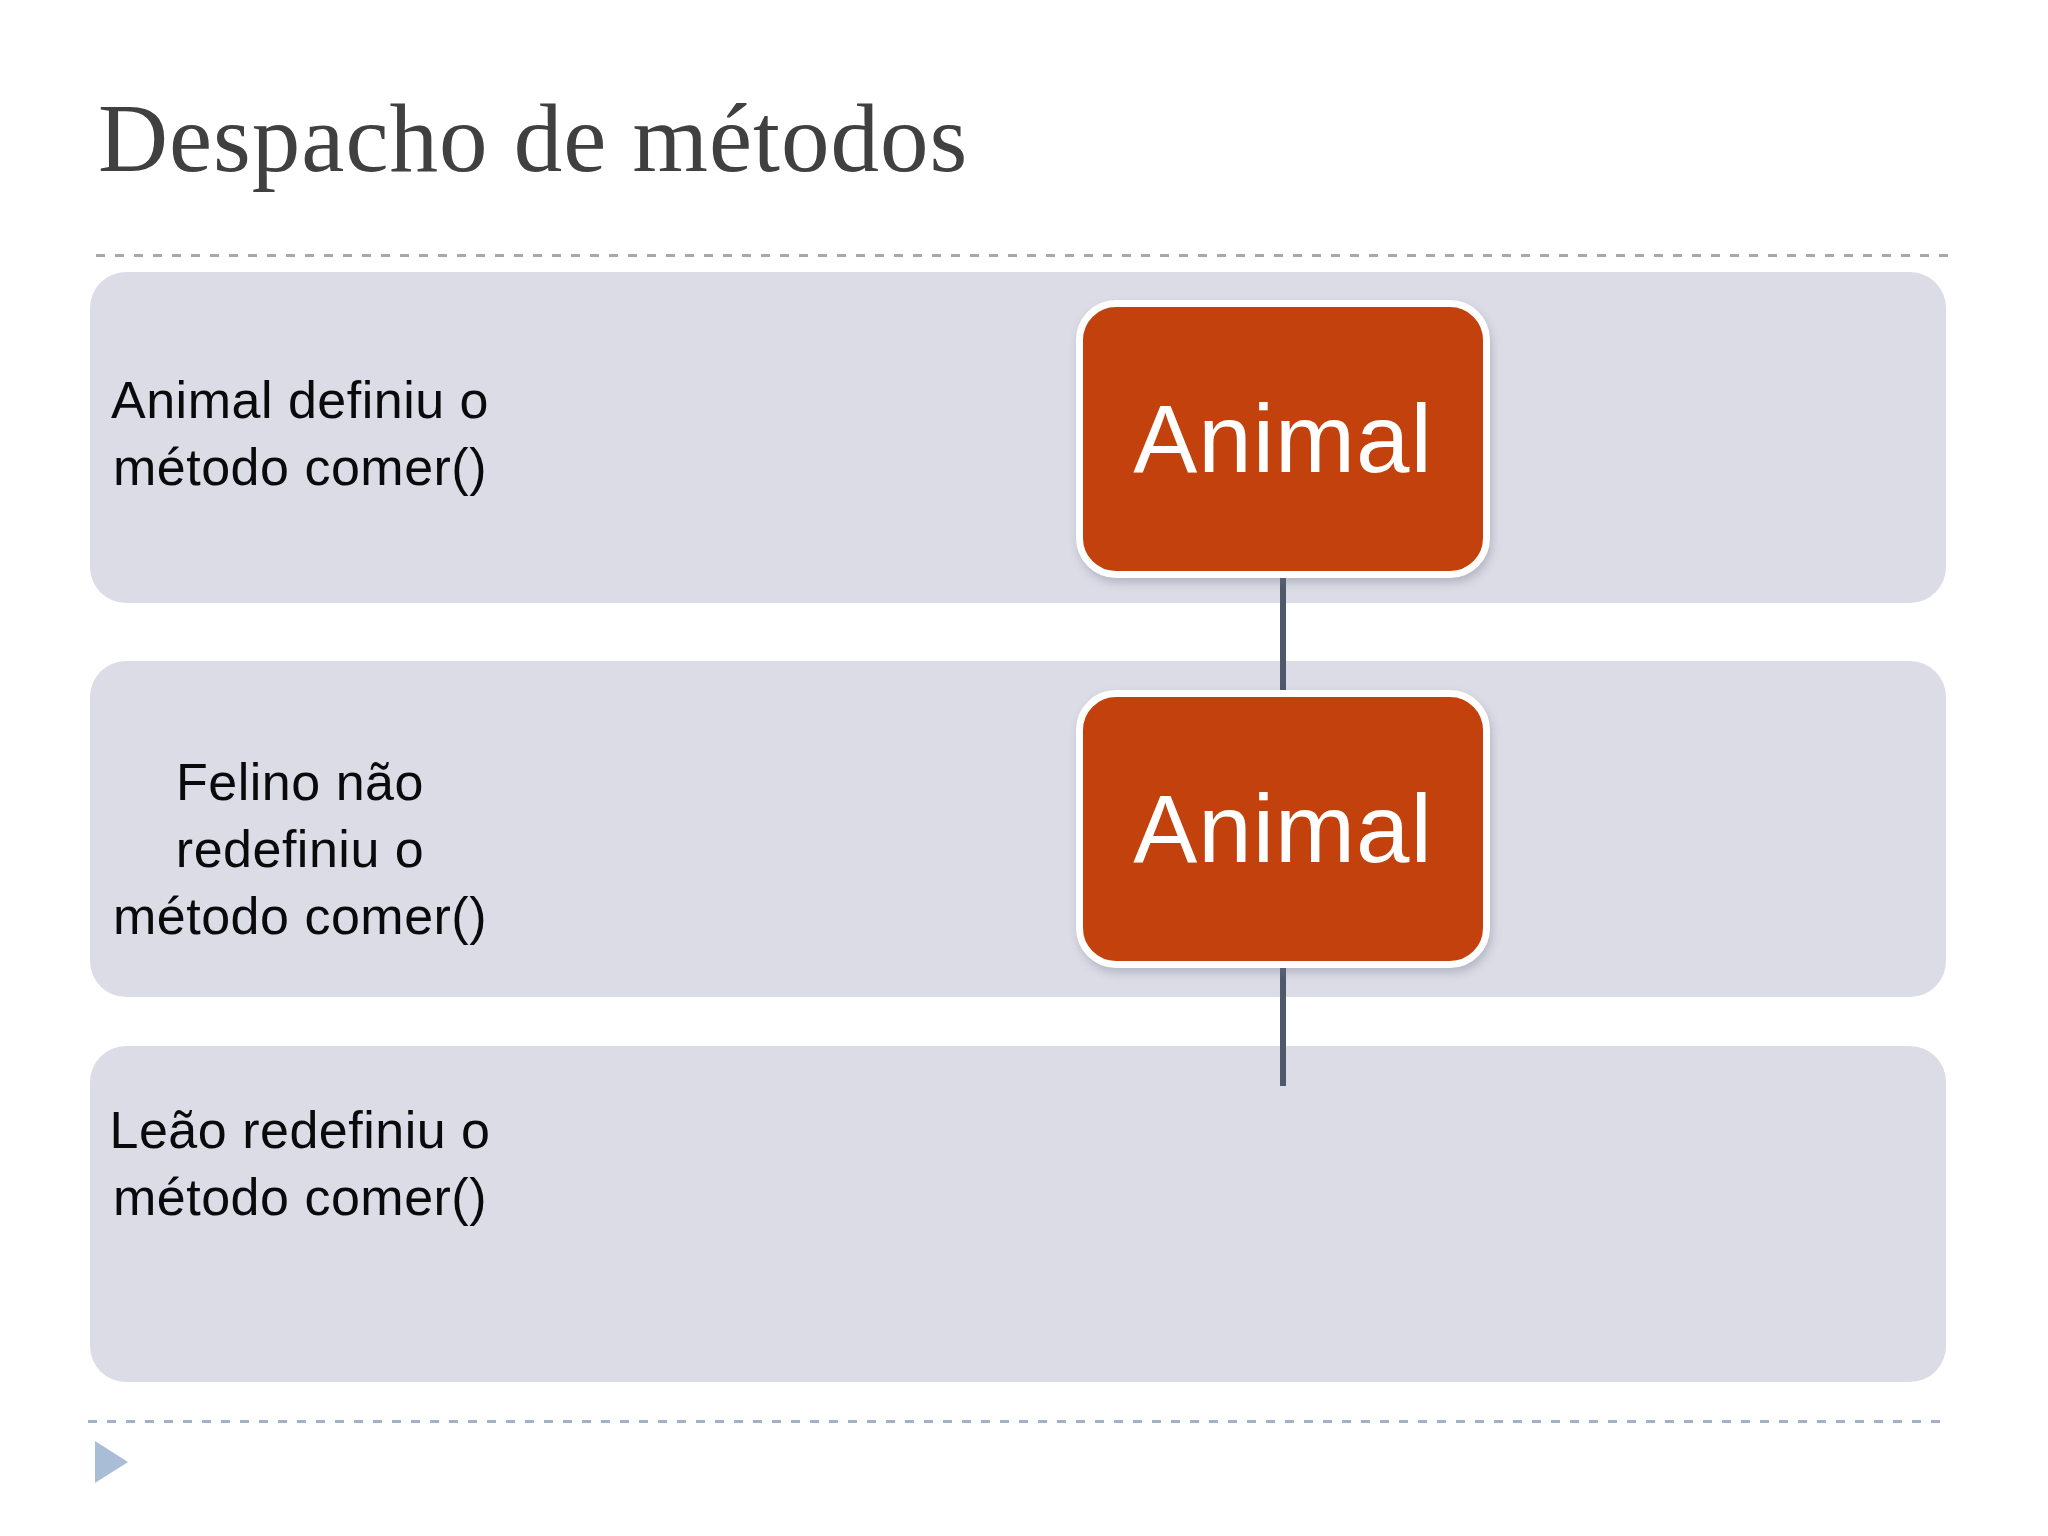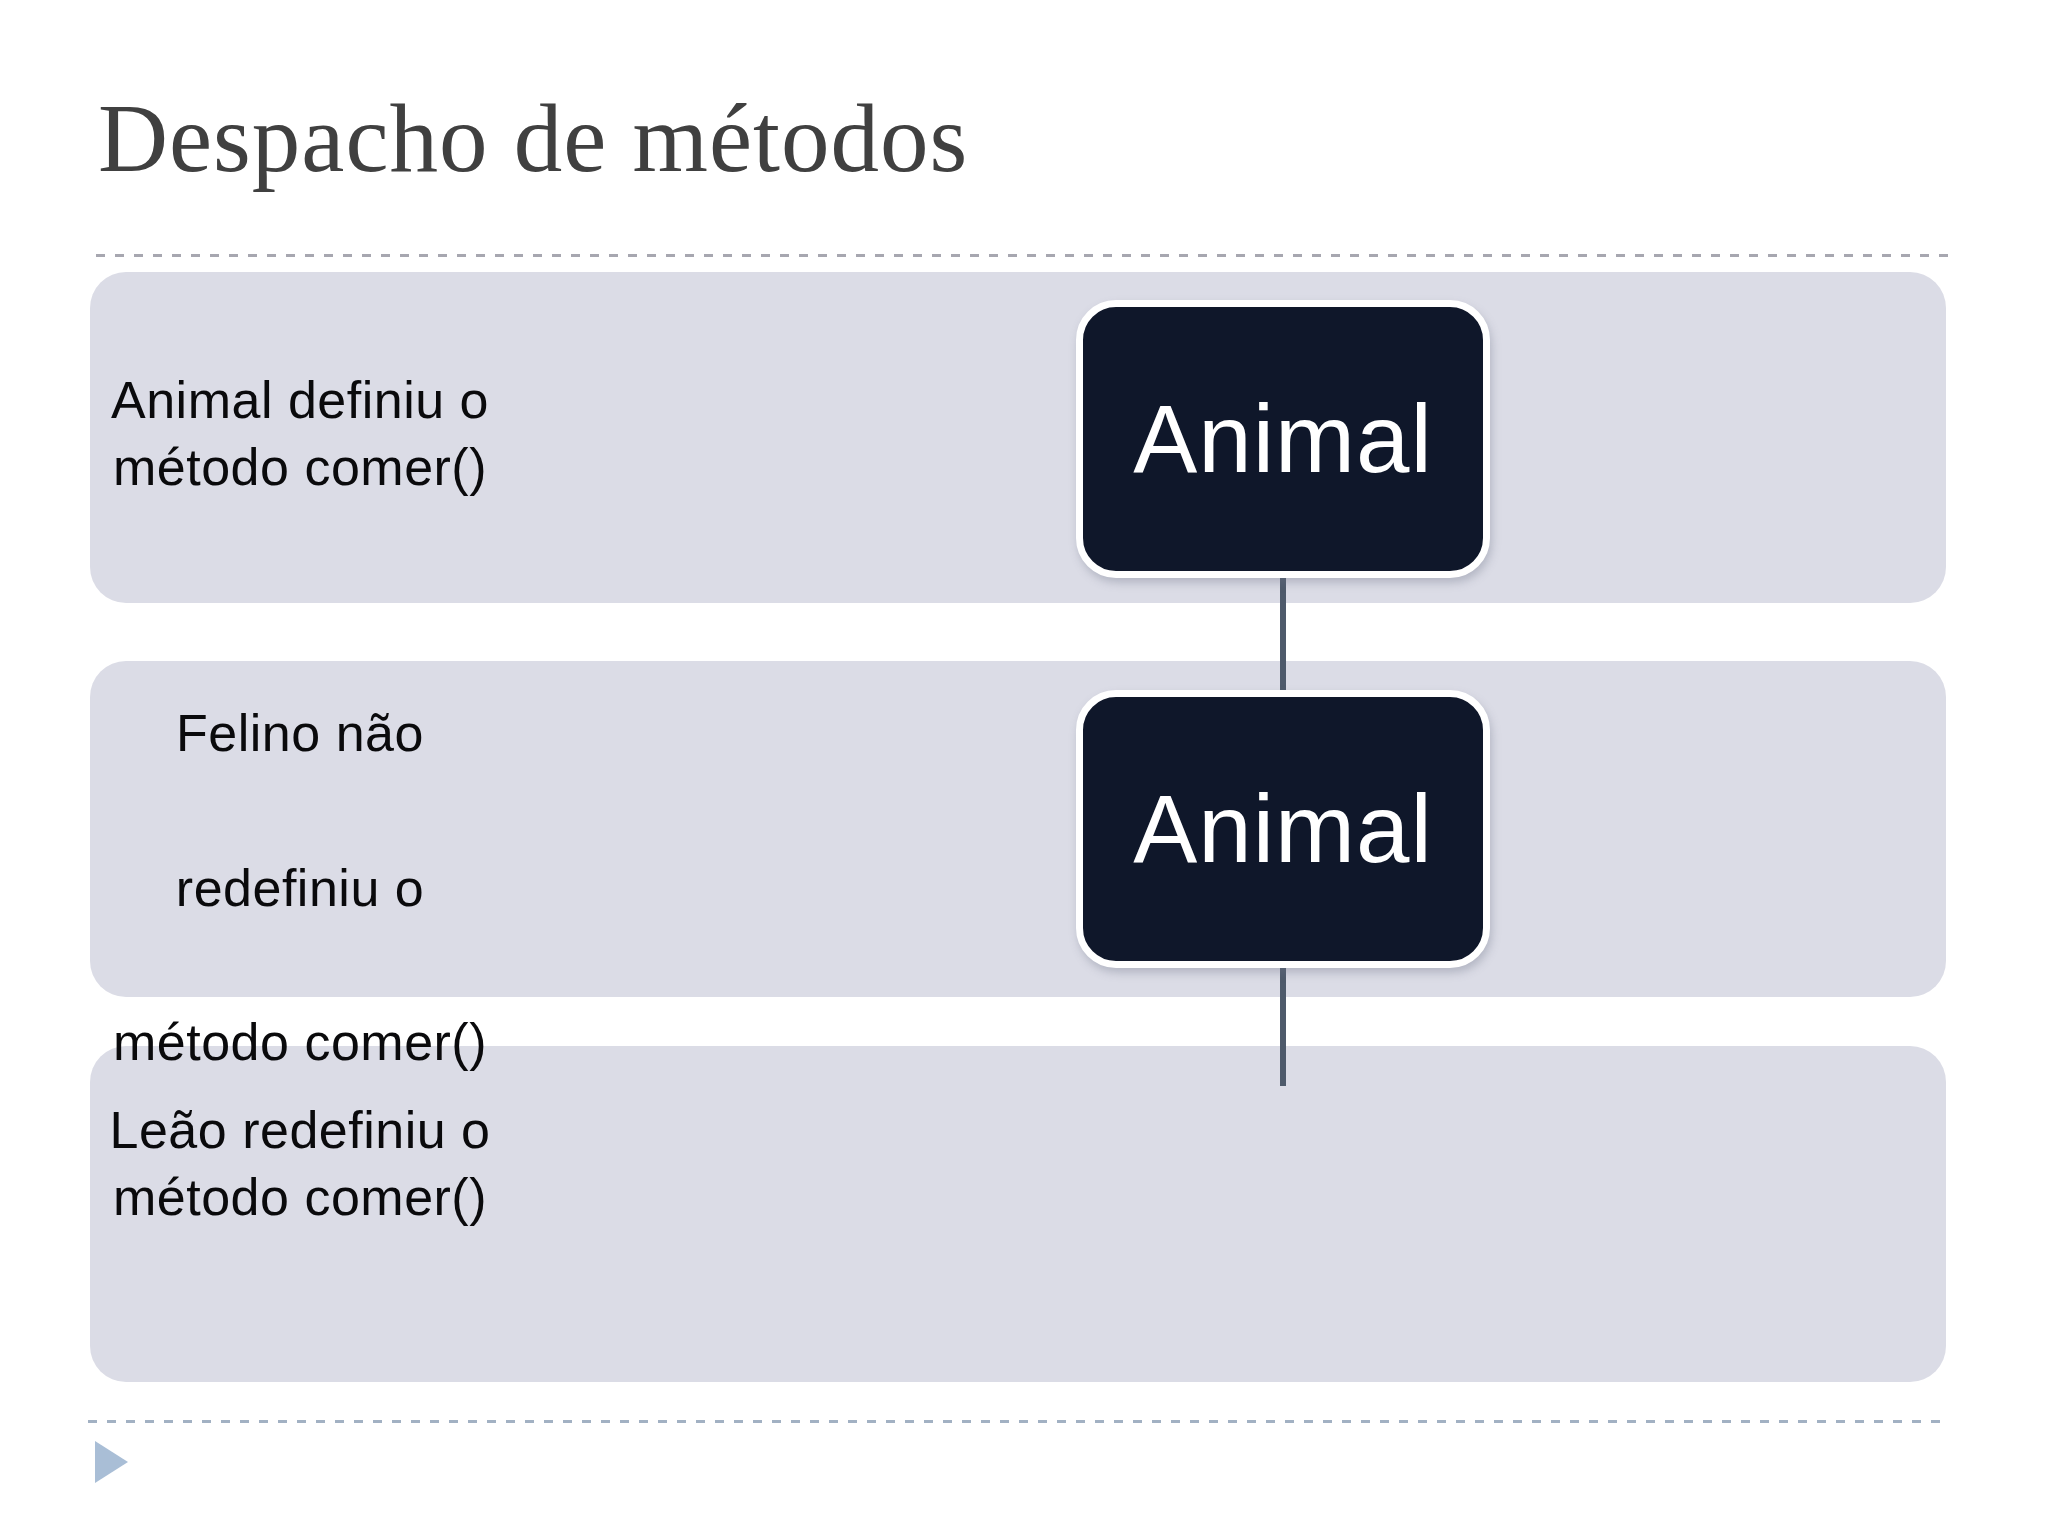--- a/index.html
+++ b/index.html
@@ -74,30 +74,30 @@
     align-items: center;
     justify-content: center;
     text-align: center;
     color: #0a0a0c;
     font-size: 52px;
     line-height: 67px;
     font-weight: 300;
     letter-spacing: 0.5px;
   }
   .note-1 { top: 272px;  height: 323px; justify-content: center; }
-  .note-2 { top: 700px;  height: 376px; justify-content: space-between; }
+  .note-2 { top: 661px;  height: 376px; }
   .note-3 { top: 1046px; height: 236px; }
 
   .node {
     position: absolute;
     left: 1076px;
     width: 414px;
     height: 278px;
     box-sizing: border-box;
-    background: #0f172a;
+    background: #c2410c;
     border: 7px solid #ffffff;
     border-radius: 40px;
     display: flex;
     align-items: center;
     justify-content: center;
     color: #ffffff;
     font-size: 96px;
     font-weight: 300;
     letter-spacing: 1px;
     box-shadow: 2px 5px 8px rgba(110, 115, 135, 0.35);

